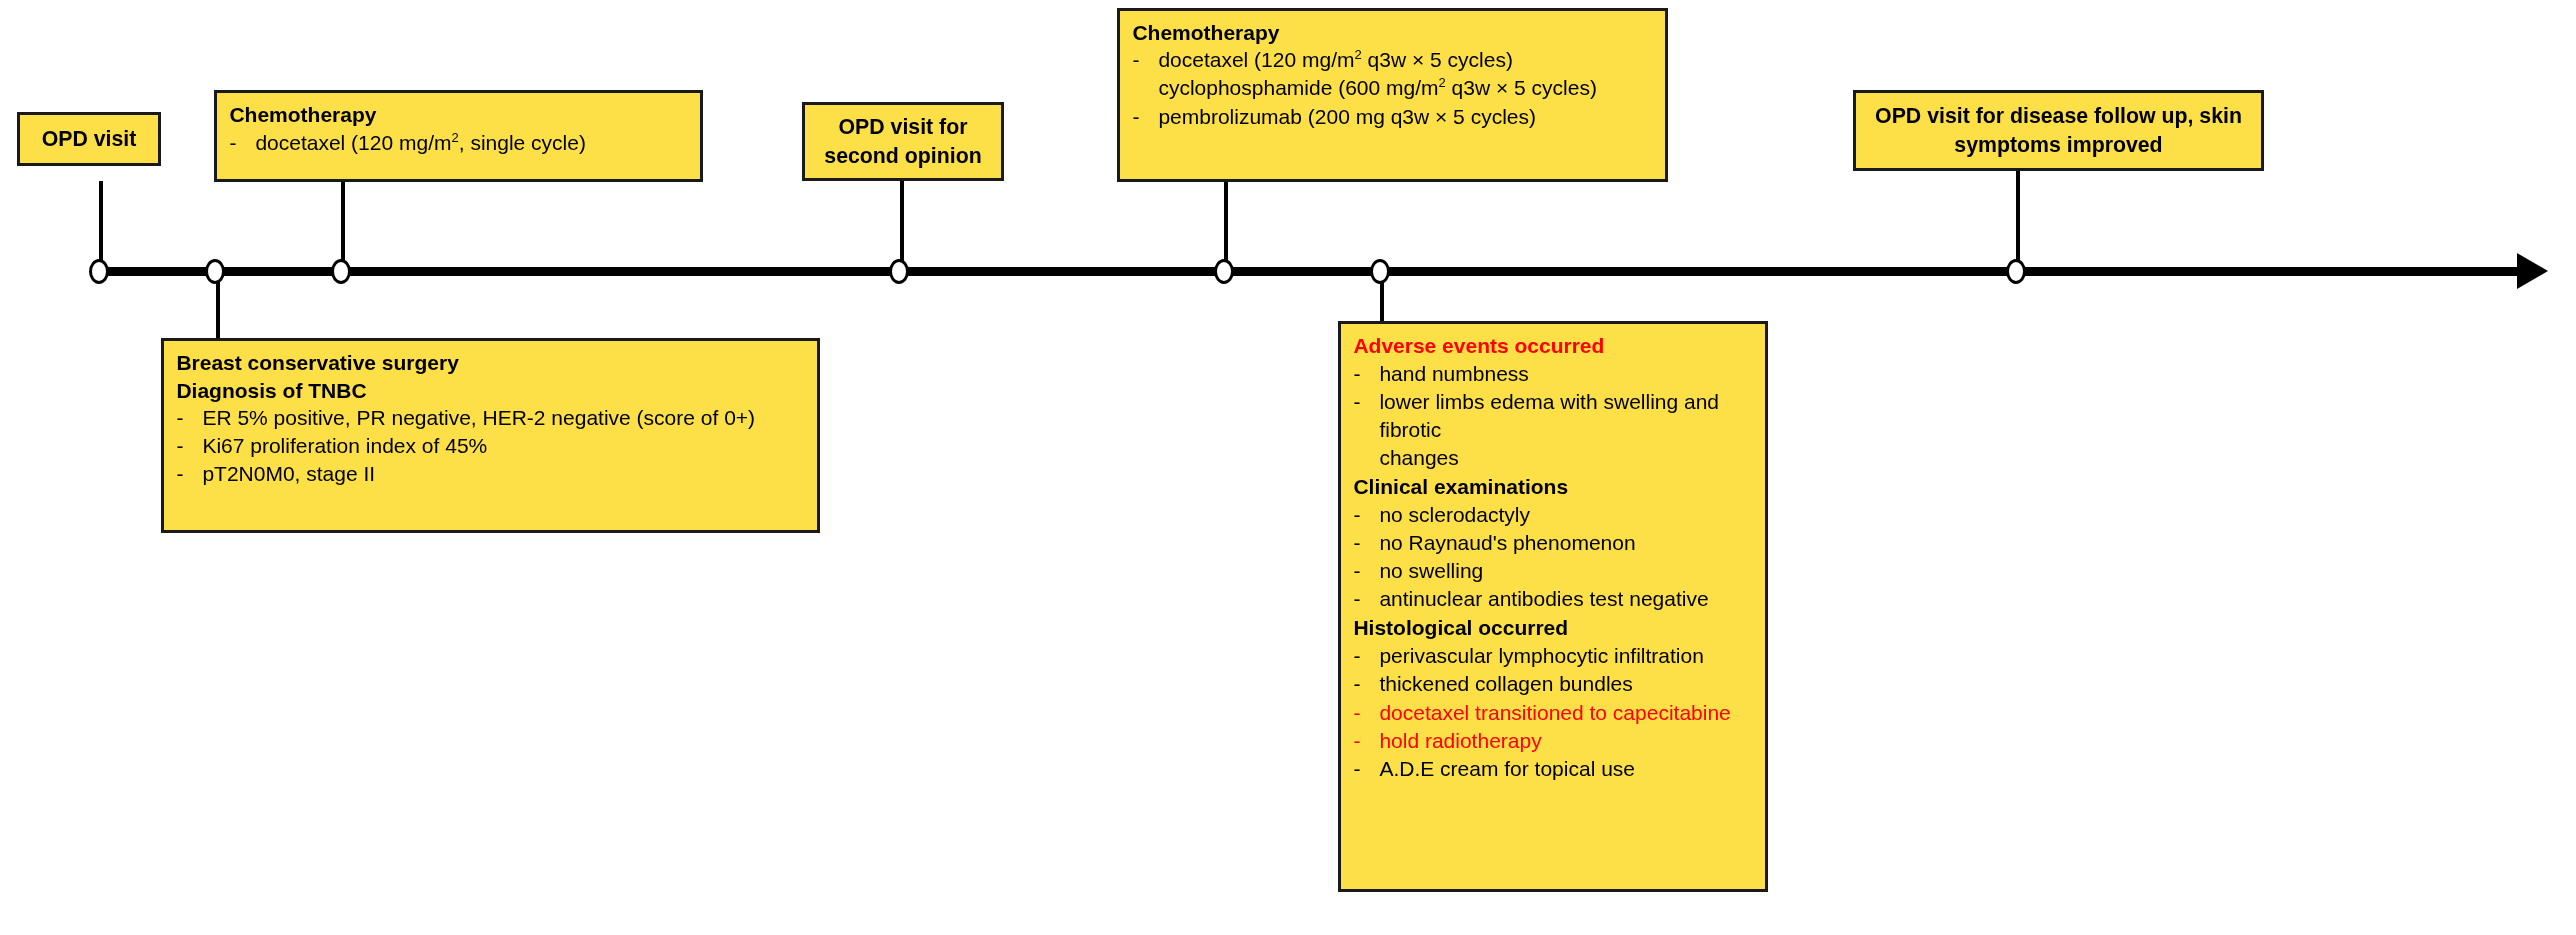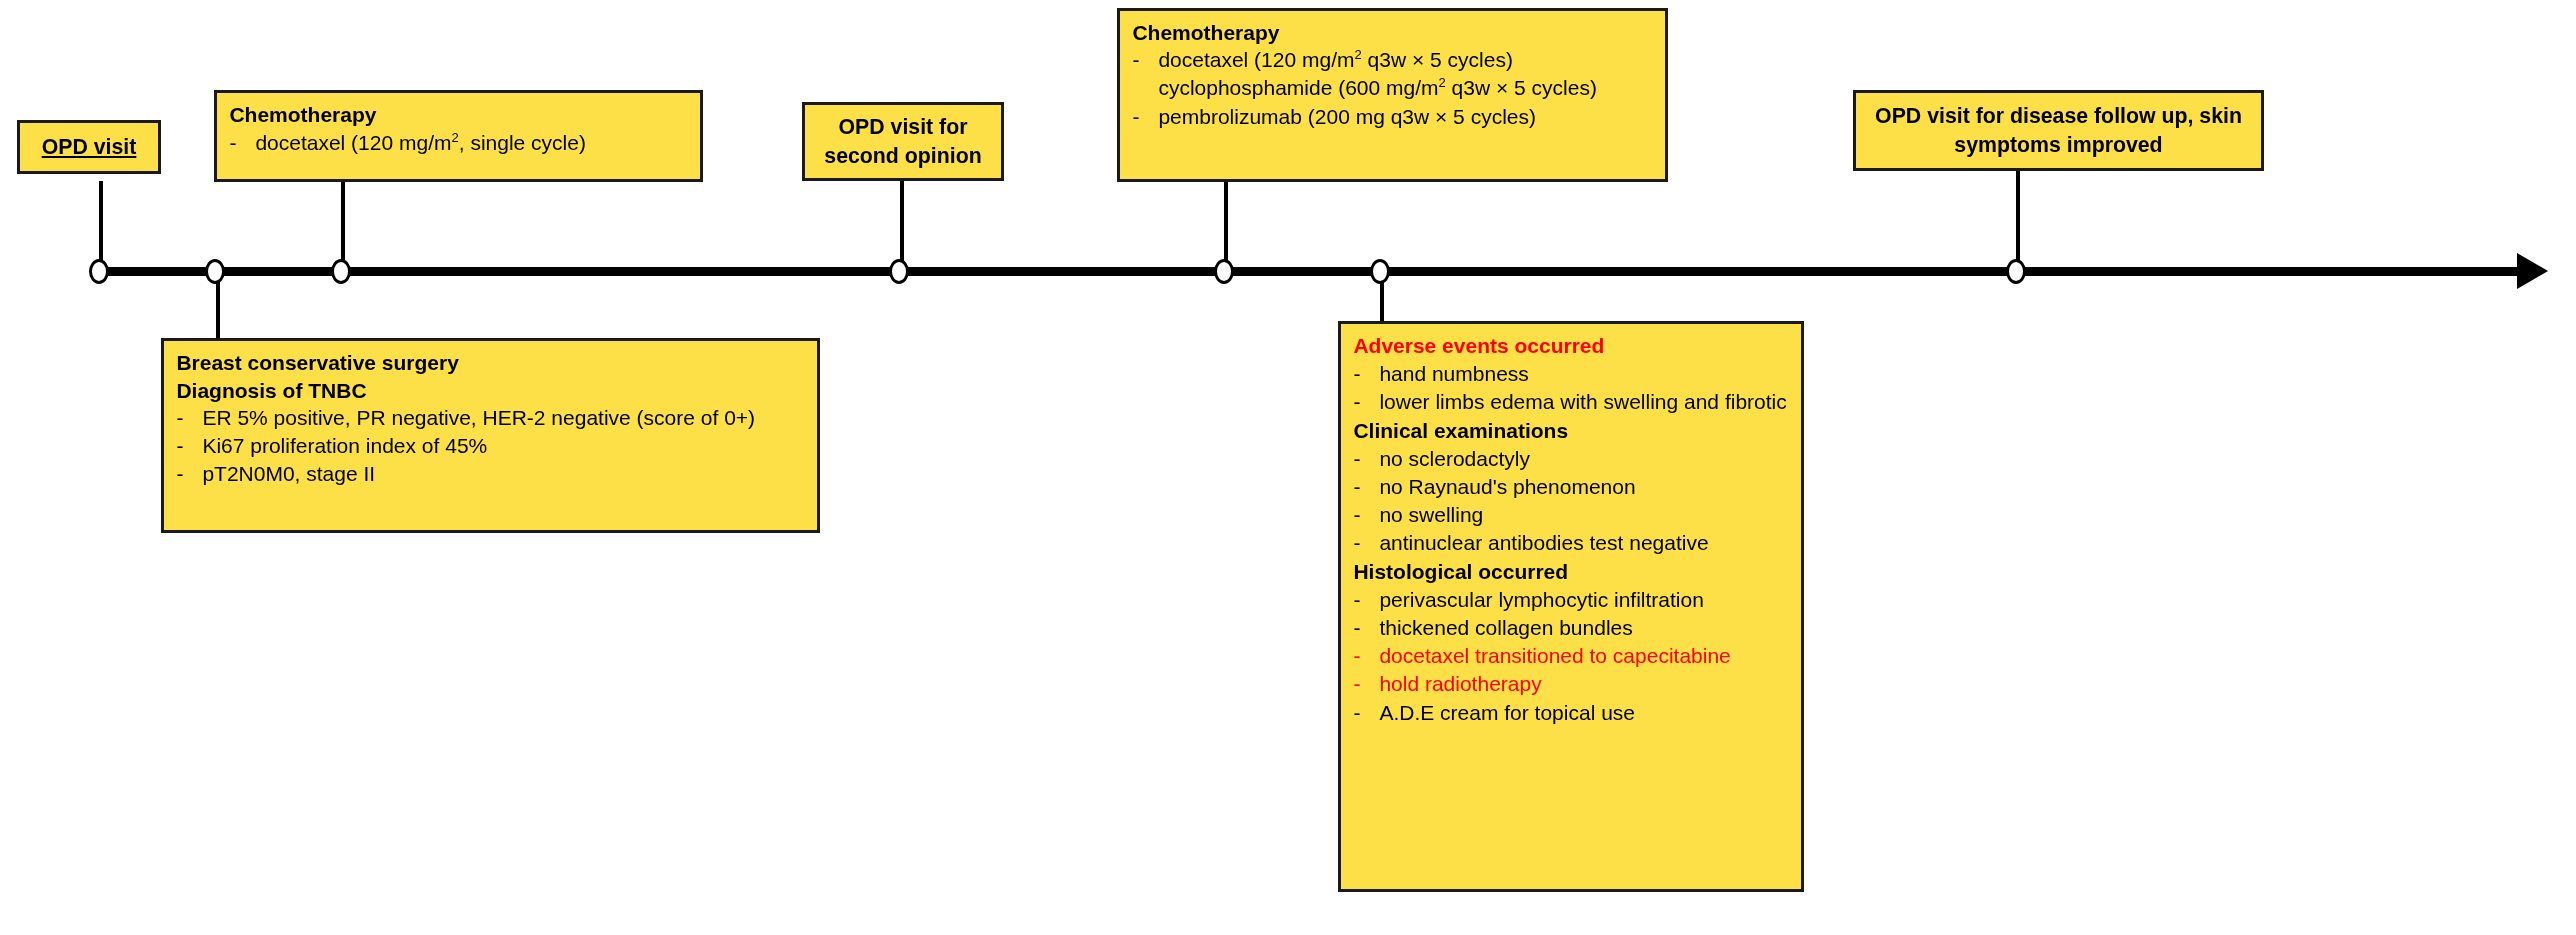--- a/index.html
+++ b/index.html
@@ -112,27 +112,27 @@
     line-height: 1.34;
     margin-top: 0.8px;
   }
   sup {
     font-size: 0.62em;
     vertical-align: super;
     line-height: 0;
   }
 
   
-  #box-opd-visit      { left: 17px;   top: 120px; width: 144px;  height: 54px; text-decoration: underline; }
+  #box-opd-visit      { left: 17px;   top: 112px; width: 144px;  height: 54px; }
   #box-chemo-1        { left: 214px;  top: 90px; width: 489px;  height: 92px; }
   #box-second-opinion { left: 802px; top: 102px; width: 202px;  height: 79px; }
   #box-chemo-2        { left: 1117px; top: 7.8px;  width: 551px;  height: 174px; }
   #box-followup       { left: 1853px; top: 90px; width: 411px;  height: 81px; }
   #box-surgery        { left: 161px;  top: 338px; width: 659px;  height: 195px; }
-  #box-adverse        { left: 1338px; top: 321px; width: 466px;  height: 571px; }
+  #box-adverse        { left: 1338px; top: 321px; width: 430px;  height: 571px; }
 </style>
 </head>
 <body>
 
 <div id="canvas">
 
   <div class="axis-line"></div>
   <div class="axis-arrow"></div>
 
   <div class="connector" style="left:99px; top:181px; height:87px;"></div>
@@ -211,20 +211,24 @@
     <div class="box-title red">Adverse events occurred</div>
 
     <div class="bullet-row">
       <span class="dash">-</span>
       <span class="txt">hand numbness</span>
     </div>
     <div class="bullet-row">
       <span class="dash">-</span>
       <span class="txt">lower limbs edema with swelling and fibrotic</span>
     </div>
+    <div class="bullet-row nodash">
+      <span class="dash">-</span>
+      <span class="txt">changes</span>
+    </div>
 
     <div class="section-head">Clinical examinations</div>
     <div class="bullet-row">
       <span class="dash">-</span>
       <span class="txt">no sclerodactyly</span>
     </div>
     <div class="bullet-row">
       <span class="dash">-</span>
       <span class="txt">no Raynaud's phenomenon</span>
     </div>

